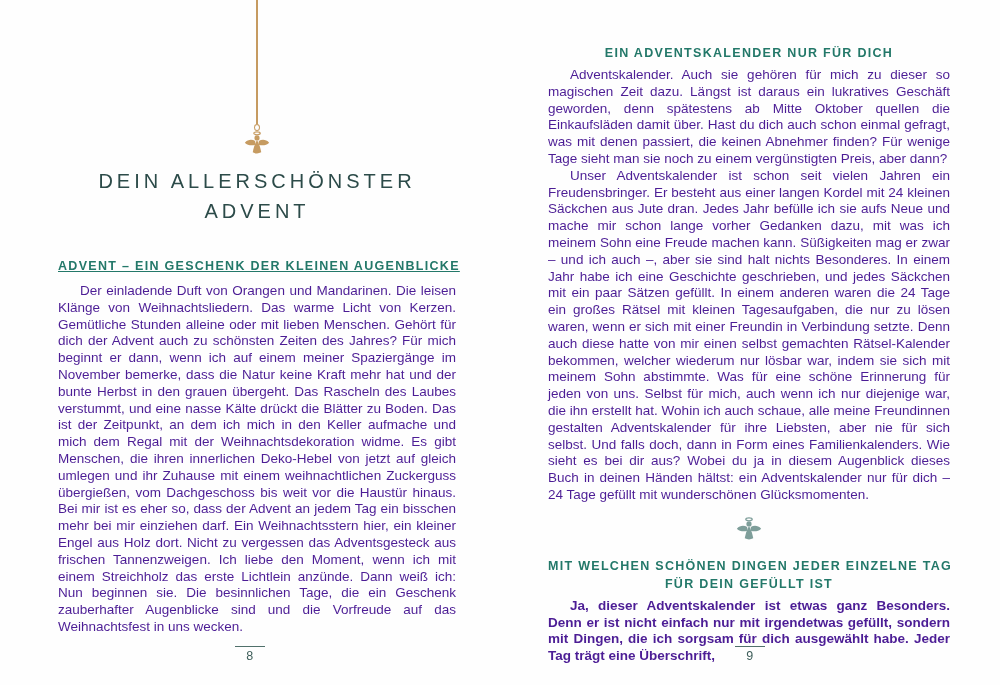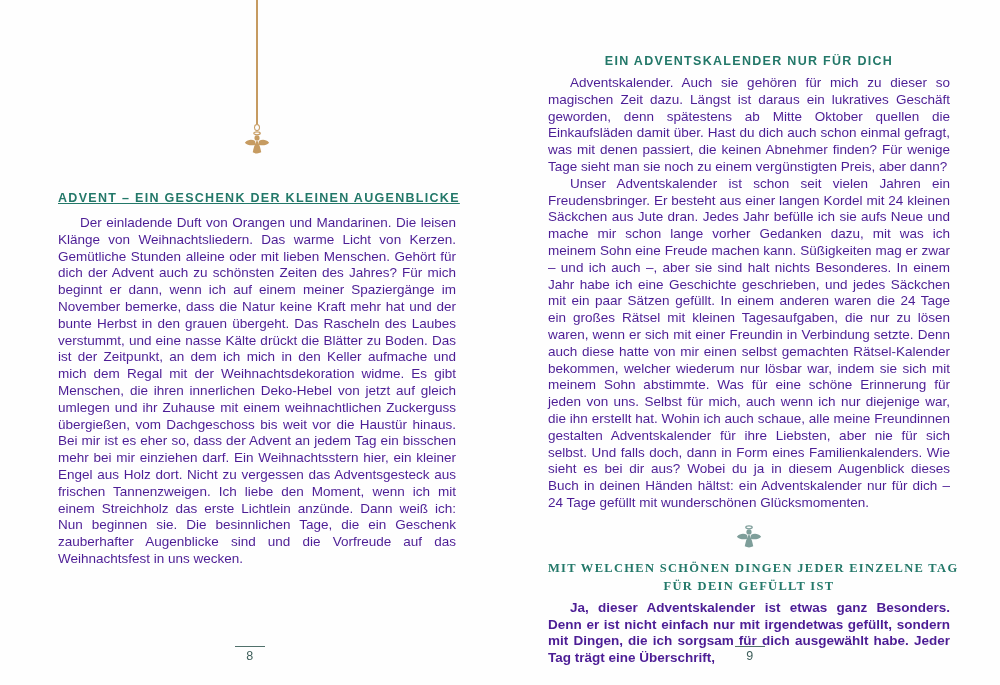--- a/index.html
+++ b/index.html
@@ -12,21 +12,21 @@
     font-family: "Liberation Sans", sans-serif;
     overflow: hidden;
     display: flex;
   }
   .page {
     position: relative;
     width: 500px;
     height: 685px;
   }
   .page-left  { padding: 0 44px 0 58px; }
-  .page-right { padding: 8px 50px 0 48px; }
+  .page-right { padding: 0 50px 0 48px; }
 
   
   .hang {
     height: 158px;
     display: flex;
     flex-direction: column;
     align-items: center;
     margin: 0 auto;
   }
   .hang-string {
@@ -59,21 +59,21 @@
     text-align: center;
     font-size: 12.5px;
     font-weight: 700;
     letter-spacing: 1.3px;
     line-height: 18px;
     color: #237869;
     white-space: nowrap;
   }
   .lp-heading { margin-top: 31px; text-decoration: underline; }
   .rp-heading1 { padding-top: 44px; }
-  .rp-heading2 { margin-top: 10px; font-family: Liberation Serif, serif; }
+  .rp-heading2 { margin-top: 16px; }
 
   .body {
     font-size: 13.5px;
     line-height: 16.8px;
     text-align: justify;
     color: #4c1d95;
     hyphens: auto;
     -webkit-hyphens: auto;
   }
   .body p { margin: 0; text-indent: 22px; }
@@ -126,20 +126,24 @@
   <div class="page page-left">
 
     <div class="hang">
       <div class="hang-string"></div>
       <div class="hang-ring"></div>
       <svg class="angel angel-gold" width="26" height="24" viewBox="0 0 24 22">
         <use href="#angel-shape"></use>
       </svg>
     </div>
 
+    <div class="book-title">
+      <div>DEIN ALLERSCHÖNSTER</div>
+      <div>ADVENT</div>
+    </div>
 
     <div class="section-heading lp-heading">ADVENT – EIN GESCHENK DER KLEINEN AUGENBLICKE</div>
 
     <div class="body lp-body">
       <p>Der einladende Duft von Orangen und Mandarinen. Die leisen Klänge von Weihnachtsliedern. Das warme Licht von Kerzen. Gemütliche Stunden alleine oder mit lieben Menschen. Gehört für dich der Advent auch zu schönsten Zeiten des Jahres? Für mich beginnt er dann, wenn ich auf einem meiner Spaziergänge im November bemerke, dass die Natur keine Kraft mehr hat und der bunte Herbst in den grauen übergeht. Das Rascheln des Laubes verstummt, und eine nasse Kälte drückt die Blätter zu Boden. Das ist der Zeitpunkt, an dem ich mich in den Keller aufmache und mich dem Regal mit der Weihnachtsdekoration widme. Es gibt Menschen, die ihren innerlichen Deko-Hebel von jetzt auf gleich umlegen und ihr Zuhause mit einem weihnachtlichen Zuckerguss übergießen, vom Dachgeschoss bis weit vor die Haustür hinaus. Bei mir ist es eher so, dass der Advent an jedem Tag ein bisschen mehr bei mir einziehen darf. Ein Weihnachtsstern hier, ein kleiner Engel aus Holz dort. Nicht zu vergessen das Adventsgesteck aus frischen Tannenzweigen. Ich liebe den Moment, wenn ich mit einem Streichholz das erste Lichtlein anzünde. Dann weiß ich: Nun beginnen sie. Die besinnlichen Tage, die ein Geschenk zauberhafter Augenblicke sind und die Vorfreude auf das Weihnachtsfest in uns wecken.</p>
     </div>
 
     <div class="pagenum">
       <div class="pagenum-rule"></div>
       <div class="pagenum-num">8</div>

